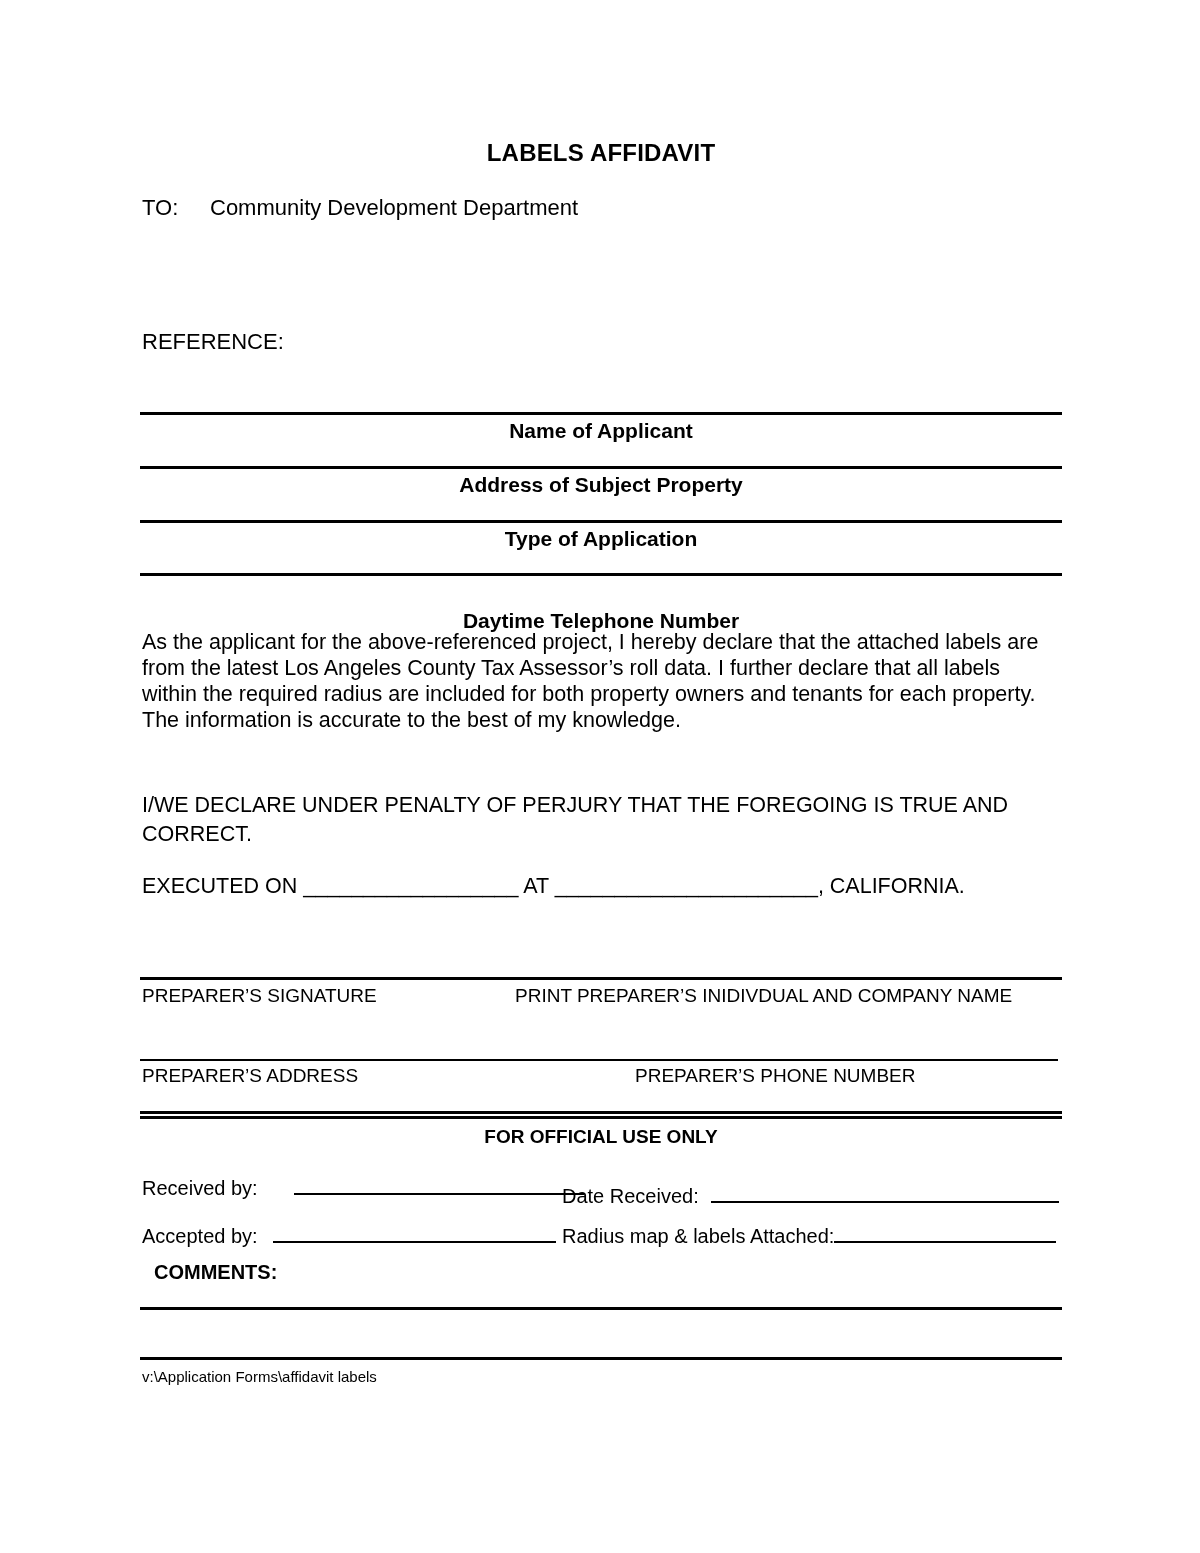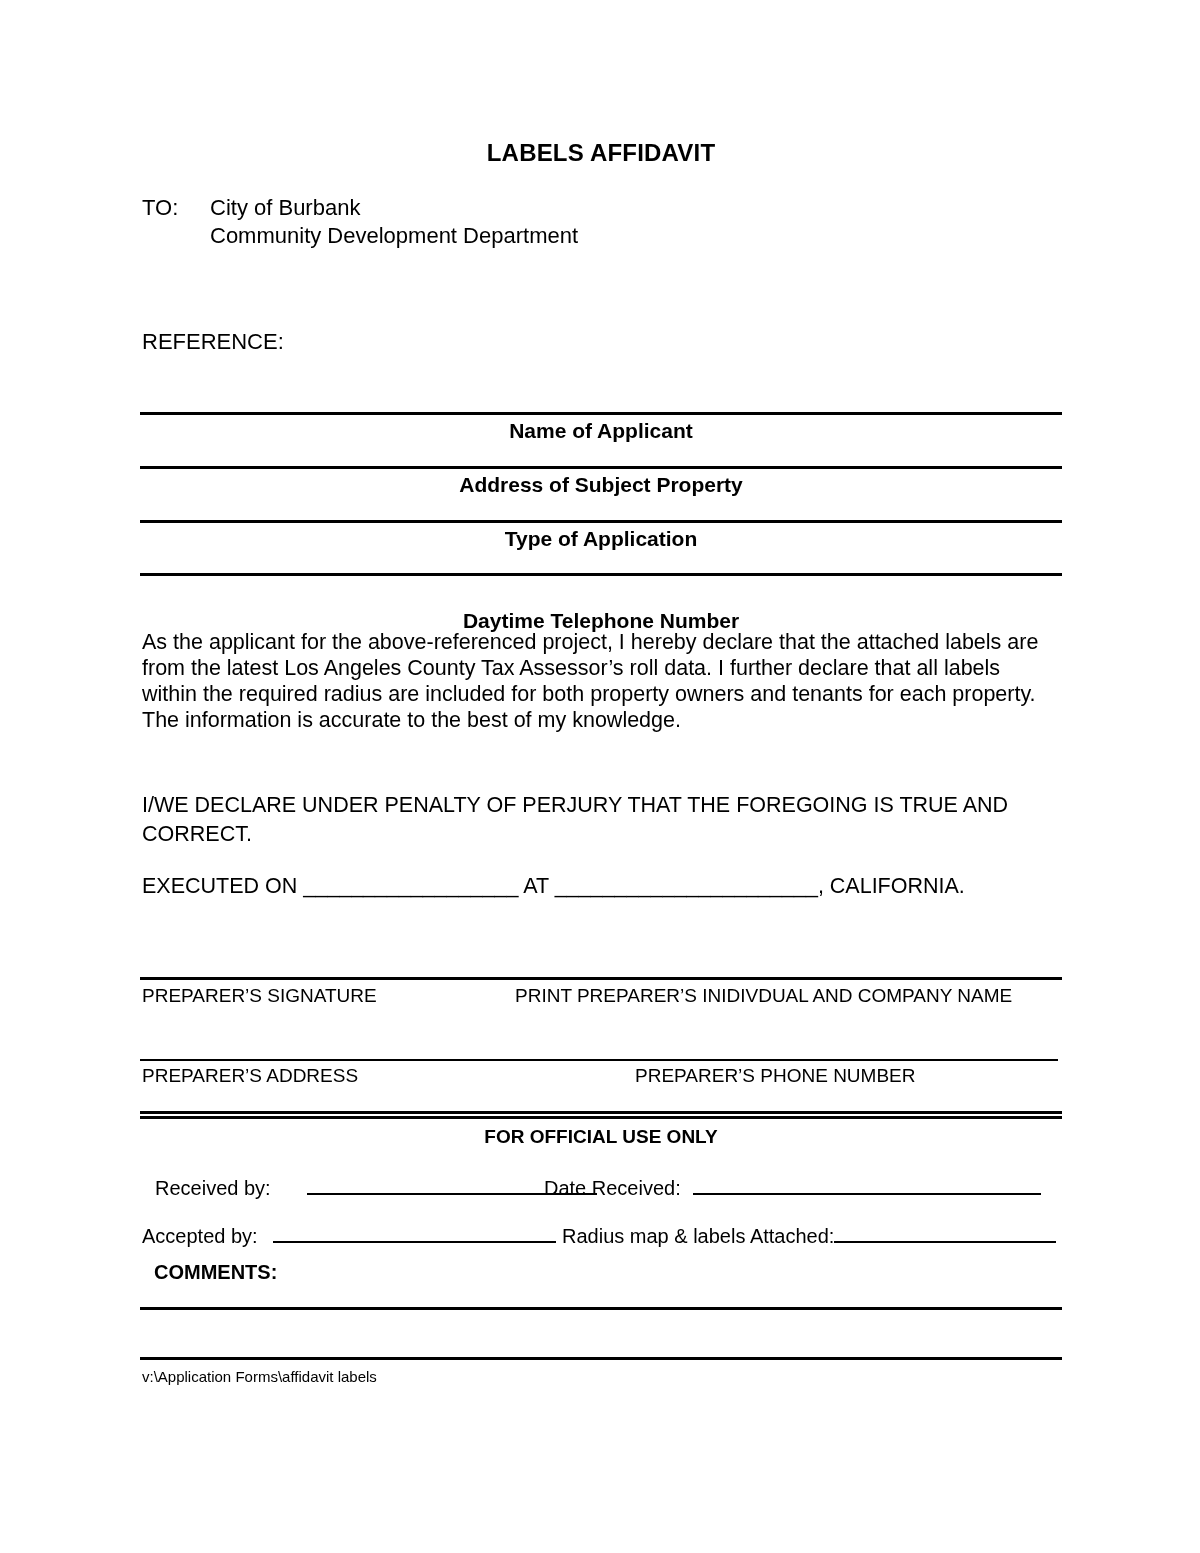--- a/index.html
+++ b/index.html
@@ -209,21 +209,20 @@
 
 <div class="page">
   <div class="sheet">
 
     <div class="doc-title">LABELS AFFIDAVIT</div>
 
     <div class="to-block">
       <div class="to-row">
         <div class="to-label">TO:</div>
         <div class="to-lines">
-          <div>City of Burbank</div>
           <div>Community Development Department</div>
         </div>
       </div>
     </div>
 
     <div class="reference">REFERENCE:</div>
 
     <div class="rule" style="top:412px;"></div>
     <div class="field-caption" style="top:419px;">Name of Applicant</div>
 
@@ -256,25 +255,25 @@
     <div class="rule thin short" style="top:1059px;"></div>
     <div class="prep-caption-row" style="top:1065px;">
       <span class="prep-left">PREPARER’S ADDRESS</span>
       <span class="prep-right-phone">PREPARER’S PHONE NUMBER</span>
     </div>
 
     <div class="double-rule" style="top:1111px;"></div>
     <div class="official-title" style="top:1126px;">FOR OFFICIAL USE ONLY</div>
 
     <div class="use-row" style="top:1175px;">
-      <span class="use-cell" style="left:15px;gap:36px;">
+      <span class="use-cell" style="left:2px;gap:36px;">
         <span class="lbl">Received by:</span>
         <span class="use-blank" style="width:290px;"></span>
       </span>
-      <span class="use-cell" style="left:404px;">
+      <span class="use-cell" style="left:422px;margin-top:8px;">
         <span class="lbl">Date Received:</span>
         <span class="use-blank" style="width:348px; margin-left:12px;"></span>
       </span>
     </div>
 
     <div class="use-row" style="top:1223px;">
       <span class="use-cell" style="left:2px;">
         <span class="lbl">Accepted by:</span>
         <span class="use-blank" style="width:283px; margin-left:15px;"></span>
       </span>

